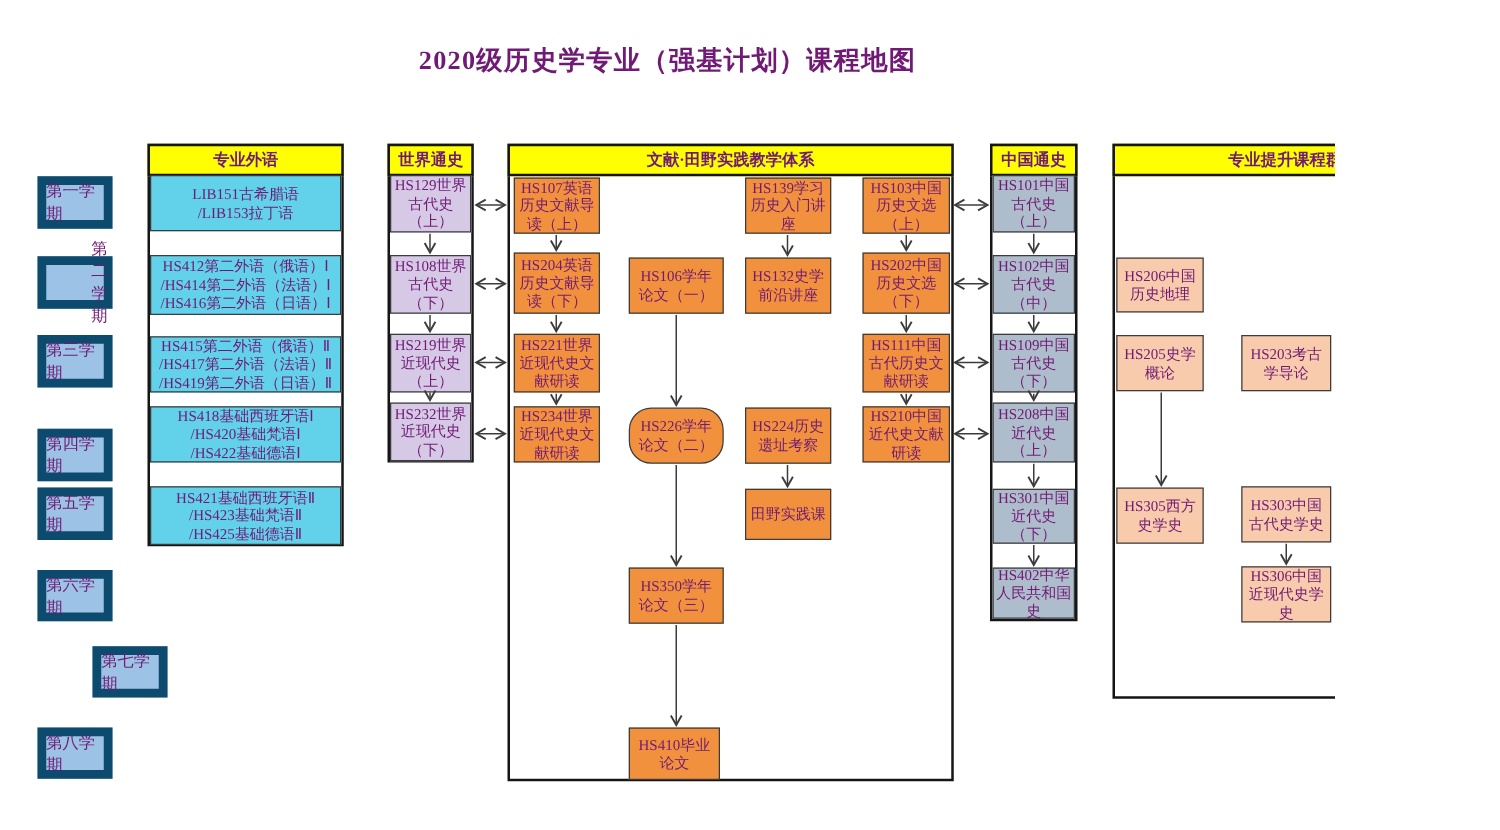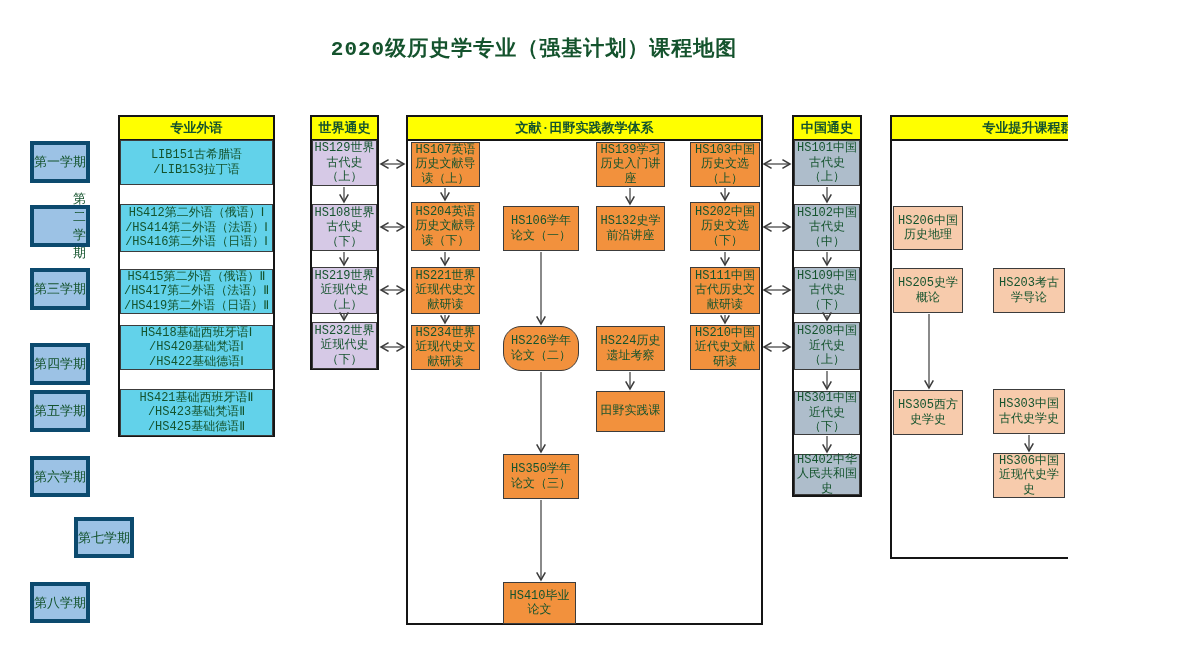--- a/index.html
+++ b/index.html
@@ -1,24 +1,24 @@
 <!DOCTYPE html>
 <html><head>
 <meta charset="utf-8">
 <style>
   html,body{margin:0;padding:0;background:#fff;}
   #stage{position:relative;width:1068px;height:664px;background:#fff;overflow:hidden;
-         font-family:Liberation Mono, monospace;color:#14532d;}
+         font-family:Liberation Serif, serif;color:#701a75;}
   .title{position:absolute;left:0;top:34px;width:100%;text-align:center;
          font-size:21px;font-weight:bold;letter-spacing:1px;z-index:2;}
   .section{position:absolute;border:2px solid #151515;background:#fff;box-sizing:border-box;z-index:1;}
   .section-header{position:absolute;left:-2px;right:-2px;top:-2px;height:26px;background:#FFFF00;
          border:2px solid #151515;box-sizing:border-box;display:flex;align-items:center;justify-content:center;
          font-weight:bold;font-size:13px;}
-  .sem{position:absolute;background:#9CC2E5;border:4px solid #0c4a6e;box-sizing:border-box;
+  .sem{position:absolute;background:#9CC2E5;border:7px solid #0c4a6e;box-sizing:border-box;
        display:flex;align-items:center;justify-content:center;font-size:13px;z-index:3;}
   .node{position:absolute;border:1.4px solid #3c3c3c;box-sizing:border-box;
         display:flex;align-items:center;justify-content:center;text-align:center;
         font-size:12px;line-height:1.2;white-space:pre-line;z-index:3;padding:1px;}
   #arrow-layer{position:absolute;left:0;top:0;z-index:5;pointer-events:none;}
 </style>
 </head>
 <body>
 
 <div id="stage">

